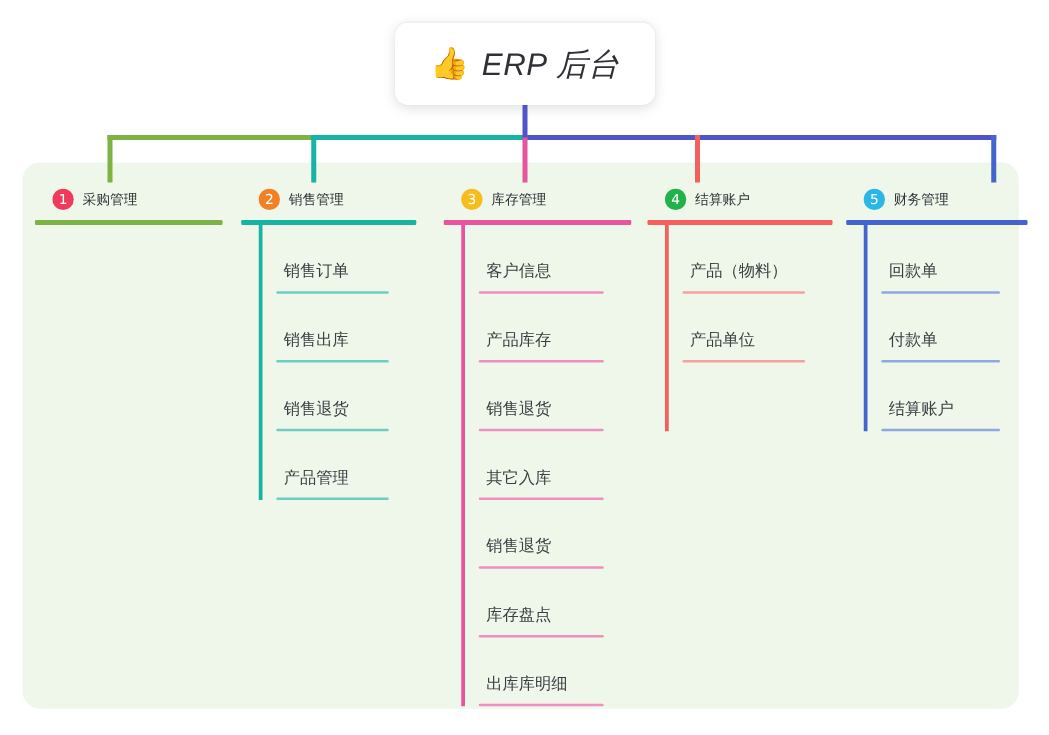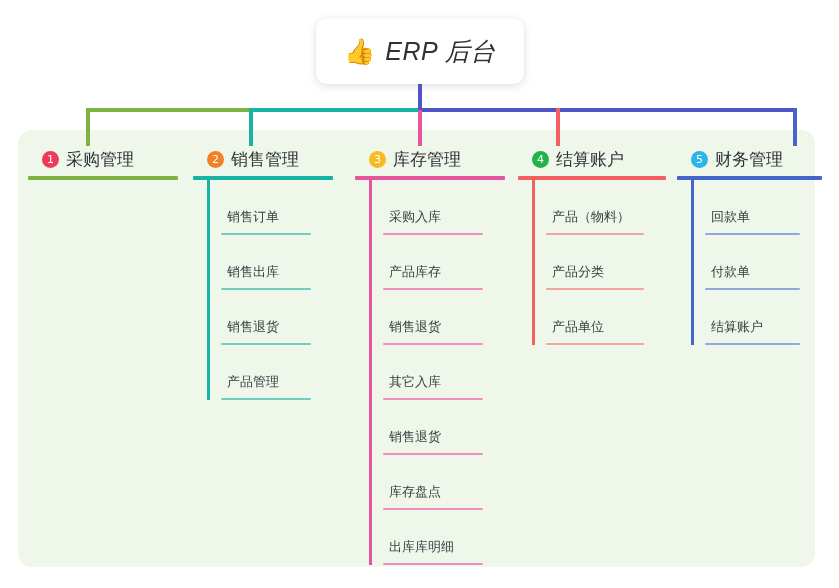--- a/index.html
+++ b/index.html
@@ -98,21 +98,21 @@
     height: 17px;
     border-radius: 50%;
     color: #ffffff;
     font-size: 11px;
     line-height: 17px;
     text-align: center;
     flex: 0 0 auto;
     font-family: "DejaVu Sans", sans-serif;
   }
   .branch-title {
-    font-size: 17px;
+    font-size: 11px;
     color: #2f3136;
     white-space: nowrap;
   }
   .branch-bar {
     height: 4px;
     margin-top: 4px;
     border-radius: 1px;
   }
   .branch-body {
     position: relative;
@@ -206,21 +206,21 @@
     </div>
     <div class="branch" style="left: 355px; width: 150px;">
       <div class="branch-head">
         <span class="badge" style="background: rgb(245, 189, 31);">3</span>
         <span class="branch-title">库存管理</span>
       </div>
       <div class="branch-bar" style="background: rgb(232, 85, 159); width: 150px;"></div>
       <div class="branch-body">
         <div class="spine" style="background: rgb(232, 85, 159); height: 385px;"></div>
         <div class="leaf">
-          <span class="leaf-label">采购入库</span>
+          <span class="leaf-label">客户信息</span>
           <div class="leaf-rule" style="background: rgb(239, 143, 192); width: 100px;"></div>
         </div>
         <div class="leaf">
           <span class="leaf-label">产品库存</span>
           <div class="leaf-rule" style="background: rgb(239, 143, 192); width: 100px;"></div>
         </div>
         <div class="leaf">
           <span class="leaf-label">销售退货</span>
           <div class="leaf-rule" style="background: rgb(239, 143, 192); width: 100px;"></div>
         </div>
@@ -248,24 +248,20 @@
         <span class="branch-title">结算账户</span>
       </div>
       <div class="branch-bar" style="background: rgb(244, 96, 94); width: 148px;"></div>
       <div class="branch-body">
         <div class="spine" style="background: rgb(244, 96, 94); height: 165px;"></div>
         <div class="leaf">
           <span class="leaf-label">产品（物料）</span>
           <div class="leaf-rule" style="background: rgb(245, 163, 161); width: 98px;"></div>
         </div>
         <div class="leaf">
-          <span class="leaf-label">产品分类</span>
-          <div class="leaf-rule" style="background: rgb(245, 163, 161); width: 98px;"></div>
-        </div>
-        <div class="leaf">
           <span class="leaf-label">产品单位</span>
           <div class="leaf-rule" style="background: rgb(245, 163, 161); width: 98px;"></div>
         </div>
       </div>
     </div>
     <div class="branch" style="left: 677px; width: 145px;">
       <div class="branch-head">
         <span class="badge" style="background: rgb(43, 183, 230);">5</span>
         <span class="branch-title">财务管理</span>
       </div>

